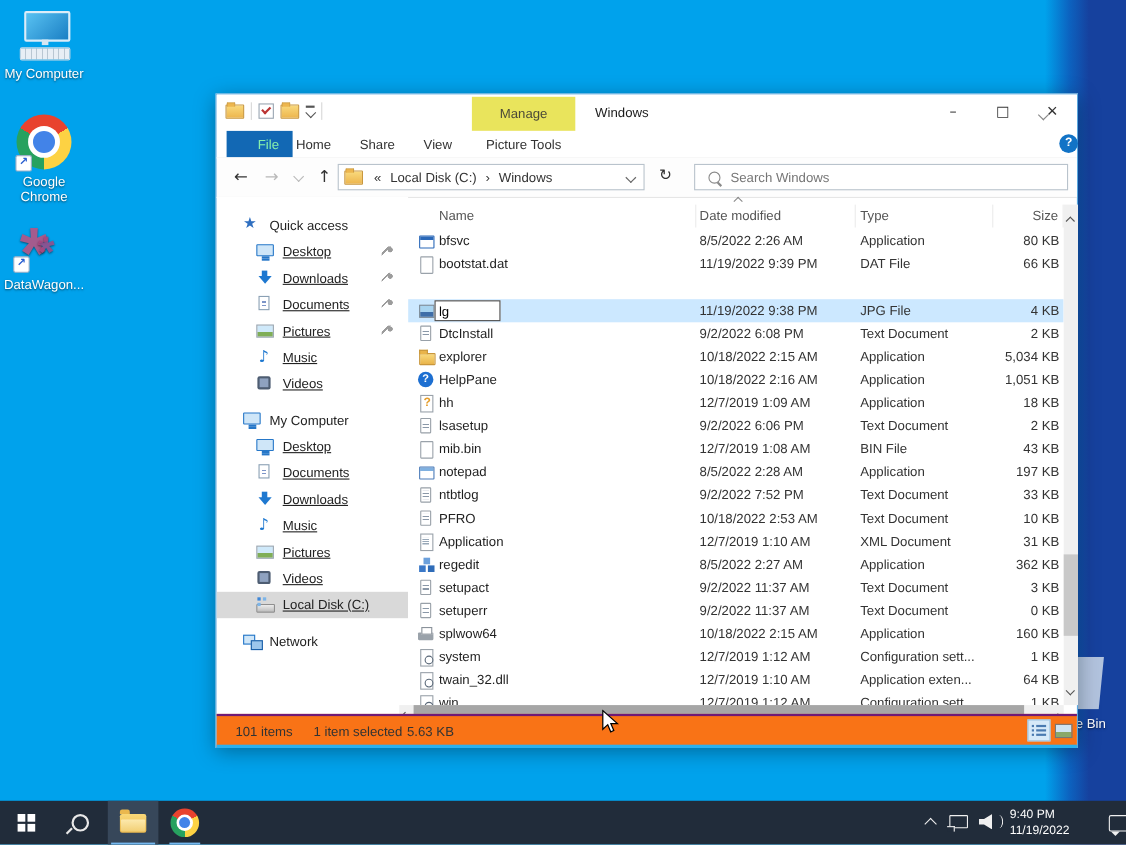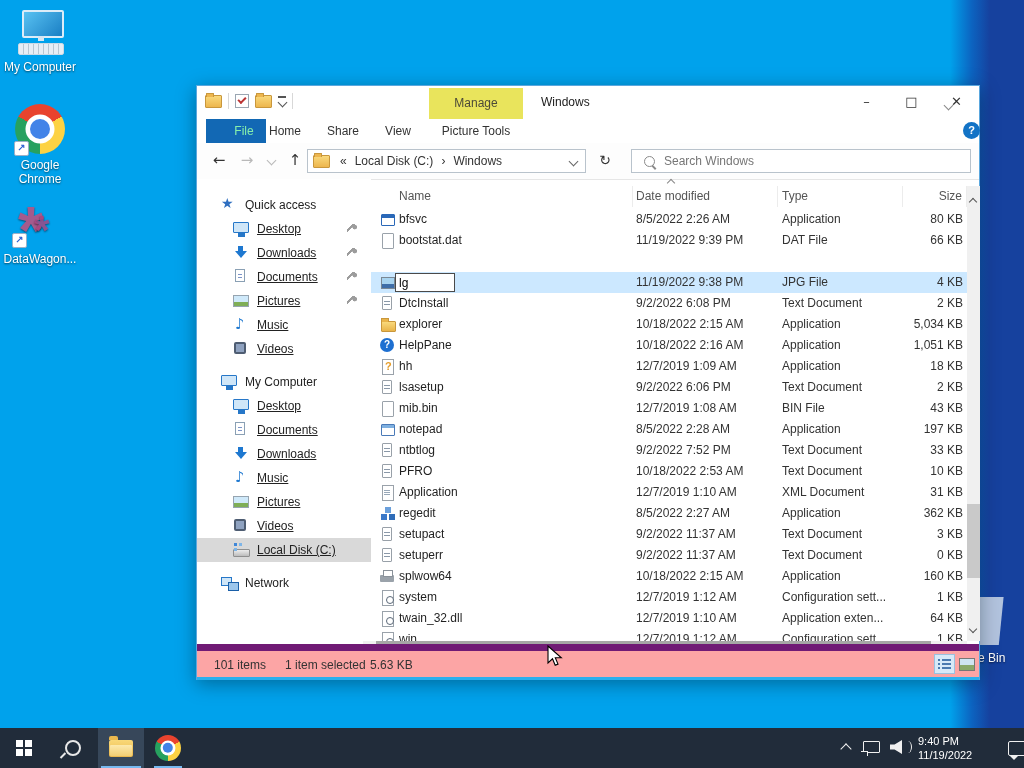--- a/index.html
+++ b/index.html
@@ -166,21 +166,21 @@
   .vthumb{position:absolute;left:0;top:318px;width:13px;height:74px;background:#c9c9c9;}
   .hscroll{position:absolute;left:166px;top:555px;width:604px;height:12px;background:#f0f0f0;}
   .hscroll .arr{position:absolute;top:2px;color:#555;}
   .hscroll .arr.lf{left:3px;transform:rotate(135deg);}
   .hscroll .arr.rt{right:3px;transform:rotate(-45deg);}
   .hthumb{position:absolute;left:13px;top:0;width:555px;height:12px;background:#a6a6a6;}
   .sarr{width:5px;height:5px;border-right:1.5px solid #555;border-bottom:1.5px solid #555;display:inline-block;}
   .vscroll .arr.up .sarr{transform:rotate(-135deg);}
   .vscroll .arr.dn .sarr{transform:rotate(45deg);}
   
-  .status{position:absolute;left:0;right:0;bottom:0;height:28px;background:#fca5a5;border-top:7px solid #701a75;font-size:12px;color:#333;}
+  .status{position:absolute;left:0;right:0;bottom:0;height:28px;background:#f97316;border-top:2px solid #701a75;font-size:12px;color:#333;}
   .status .t1{position:absolute;left:17px;top:7px;}
   .status .t2{position:absolute;left:88px;top:7px;}
   .status .t3{position:absolute;left:173px;top:7px;}
   .viewbtn{position:absolute;top:3px;width:21px;height:20px;box-sizing:border-box;}
   .viewbtn.details{left:737px;background:#d6e9f8;border:1px solid #9ac1e0;}
   .viewbtn.thumbs{left:759px;}
   .vb-details{position:absolute;left:3px;top:4px;width:13px;height:10px;background:
     linear-gradient(#4a7ab0,#4a7ab0) 0 0/2px 2px no-repeat,
     linear-gradient(#4a7ab0,#4a7ab0) 4px 0/9px 2px no-repeat,
     linear-gradient(#4a7ab0,#4a7ab0) 0 4px/2px 2px no-repeat,

